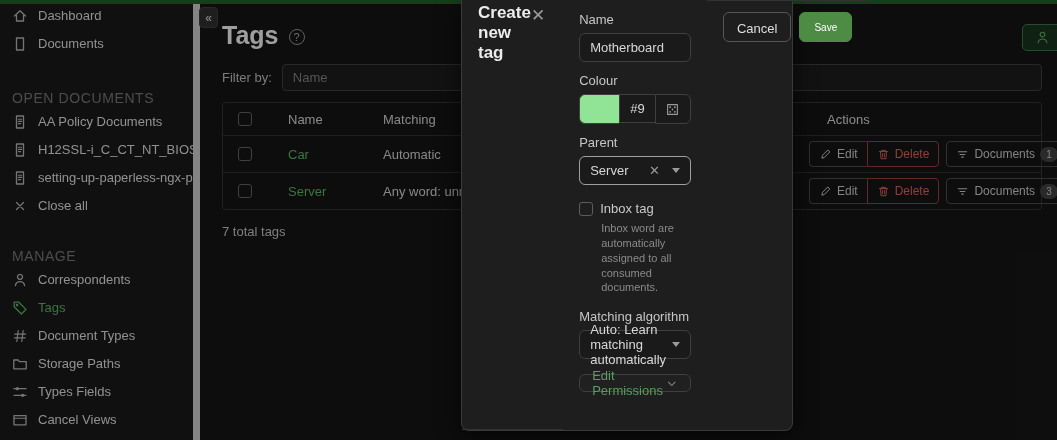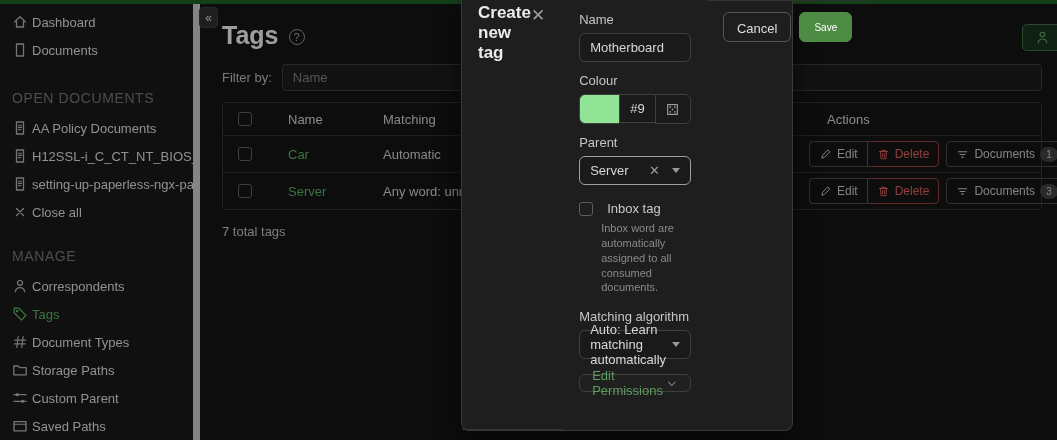--- a/index.html
+++ b/index.html
@@ -5,21 +5,21 @@
   * { margin:0; padding:0; box-sizing:border-box; }
   html,body { width:1057px; height:440px; overflow:hidden; }
   body {
     font-family:"Liberation Sans", sans-serif;
     background:#141414; color:#d0d0d0; position:relative;
   }
   .topstrip { position:absolute; left:0; top:0; width:1057px; height:4px; background:#1e5c25; z-index:1; }
 
   
   .sidebar { position:absolute; left:0; top:4px; bottom:0; width:193px; background:#181818; z-index:1; padding-top:4px; }
-  .sb-item { display:flex; align-items:center; gap:4px; height:28px; padding:0 12px; font-size:13px; color:#cfcfcf; cursor:pointer; white-space:nowrap; overflow:hidden; }
+  .sb-item { display:flex; gap:10px; height:28px; padding:0 12px; font-size:13px; color:#cfcfcf; cursor:pointer; white-space:nowrap; overflow:hidden; }
   .sb-item .ic { width:16px; height:16px; flex:0 0 16px; color:#a8a8a8; display:inline-flex; }
   .sb-item.active, .sb-item.active .ic { color:#55a65a; }
   .sb-head { font-size:14px; letter-spacing:.6px; color:#6e6e6e; padding:0 12px; margin-top:22px; margin-bottom:8px; text-transform:uppercase; }
   .sb-head.first { margin-top:26px; }
   .sb-scrollbar { position:absolute; left:193px; top:4px; bottom:0; width:7px; background:#bdbdbd; z-index:1; }
   .collapse-btn { position:absolute; left:199px; top:7px; width:19px; height:21px; background:#2c2c2c; border:1px solid #3a3a3a; border-radius:4px; color:#cfcfcf; font-size:12px; line-height:18px; text-align:center; z-index:2; cursor:pointer; }
 
   
   .content { position:absolute; left:200px; top:4px; right:0; bottom:0; padding:14px 15px 0 22px; z-index:1; }
   .page-head { display:flex; align-items:center; gap:10px; height:34px; }
@@ -69,21 +69,21 @@
   .colour-group .ctl { border-radius:0; flex:1; border-right:none; }
   .dice-btn { width:36px; background:#1a1a1a; border:1px solid #3f3f3f; border-radius:0 6px 6px 0; color:#9a9a9a; display:flex; align-items:center; justify-content:center; cursor:pointer; }
   .dice-btn .ic { width:15px; height:15px; display:inline-flex; }
 
   .select { display:flex; align-items:center; }
   .select .val { flex:1; }
   .select.focused { border-color:#9aa0a6; }
   .clear-x { color:#9a9a9a; font-size:13px; margin-right:12px; cursor:pointer; }
   .caret { width:0; height:0; border-left:4px solid transparent; border-right:4px solid transparent; border-top:5px solid #9a9a9a; cursor:pointer; }
 
-  .check-row { display:flex; align-items:center; gap:14px; margin-top:16px; font-size:13px; color:#c9c9c9; }
+  .check-row { display:flex; align-items:center; gap:7px; margin-top:16px; font-size:13px; color:#c9c9c9; }
   .hint { font-size:11px; color:#8a8a8a; margin:5px 0 0 22px; line-height:1.35; }
 
   .accordion { margin-top:15px; height:18px; border:1px solid #3f3f3f; border-radius:6px; display:flex; align-items:center; justify-content:space-between; padding:0 12px; cursor:pointer; background:#202020; }
   .accordion .lbl { font-size:13px; color:#5d9c5f; }
   .accordion .ic { width:15px; height:15px; color:#8a8a8a; display:inline-flex; }
 
   .m-foot { border-top:1px solid #323232; padding:11px 16px; display:flex; justify-content:flex-end; gap:8px; }
   .btn-cancel { height:30px; padding:8px 13px; background:transparent; border:1px solid #565656; border-radius:6px; color:#dedede; font-size:13px; cursor:pointer; font-family:inherit; }
   .btn-save { height:30px; padding:0 14px; background:#4e8b45; border:1px solid #4e8b45; border-radius:6px; color:#fff; font-size:10px; cursor:pointer; font-family:inherit; }
 </style>
@@ -187,30 +187,30 @@
         <span>Storage Paths</span>
       </div>
       <div class="sb-item">
         <span class="ic">
           <svg viewBox="0 0 16 16" width="100%" height="100%">
             <path d="M2 4.7 h12 M2 11.3 h12" fill="none" stroke="currentColor" stroke-width="1.2" stroke-linecap="round" stroke-linejoin="round"></path>
             <path d="M5.3 4.7 h0.01" fill="none" stroke="currentColor" stroke-width="3.2" stroke-linecap="round" stroke-linejoin="round"></path>
             <path d="M10.7 11.3 h0.01" fill="none" stroke="currentColor" stroke-width="3.2" stroke-linecap="round" stroke-linejoin="round"></path>
           </svg>
         </span>
-        <span>Custom Parent</span>
+        <span>Types Fields</span>
       </div>
       <div class="sb-item">
         <span class="ic">
           <svg viewBox="0 0 16 16" width="100%" height="100%">
             <path d="M2 3.6 h12 V12.8 H2 Z" fill="none" stroke="currentColor" stroke-width="1.3" stroke-linecap="round" stroke-linejoin="round"></path>
             <path d="M2 6.3 h12" fill="none" stroke="currentColor" stroke-width="1.1" stroke-linecap="round" stroke-linejoin="round"></path>
           </svg>
         </span>
-        <span>Saved Paths</span>
+        <span>Cancel Views</span>
       </div>
       <div class="sb-item">
         <span class="ic">
           <svg viewBox="0 0 16 16" width="100%" height="100%">
             <path d="M2.6 2.6 h3 v3 h-3 Z M10.4 10.4 h3 v3 h-3 Z" fill="none" stroke="currentColor" stroke-width="1.2" stroke-linecap="round" stroke-linejoin="round"></path>
             <path d="M4.1 5.8 v3.4 h7.8 v1" fill="none" stroke="currentColor" stroke-width="1.1" stroke-linecap="round" stroke-linejoin="round"></path>
           </svg>
         </span>
         <span>Workflows</span>
       </div>

